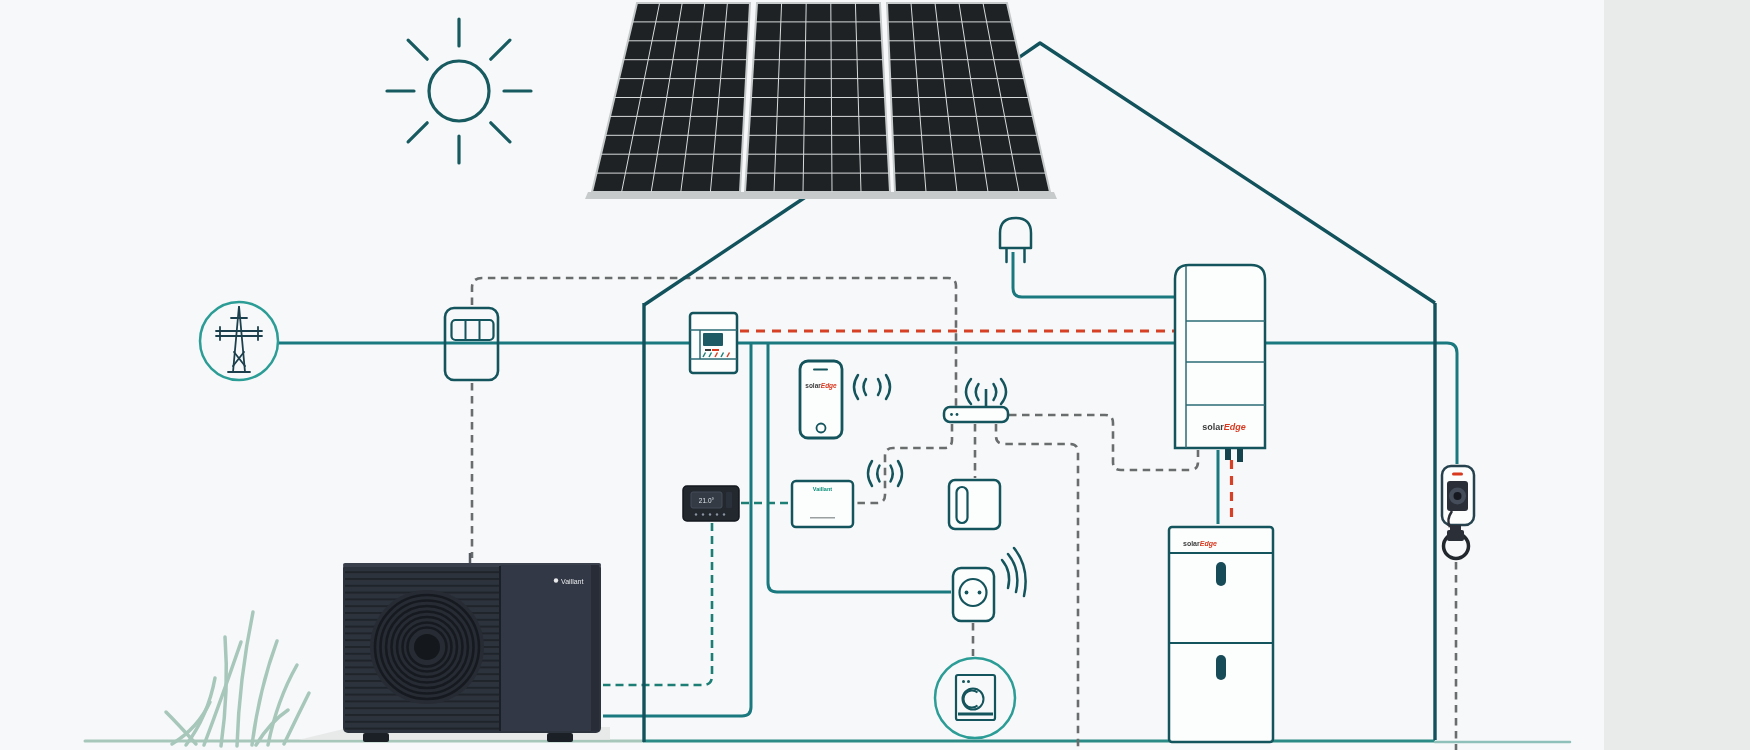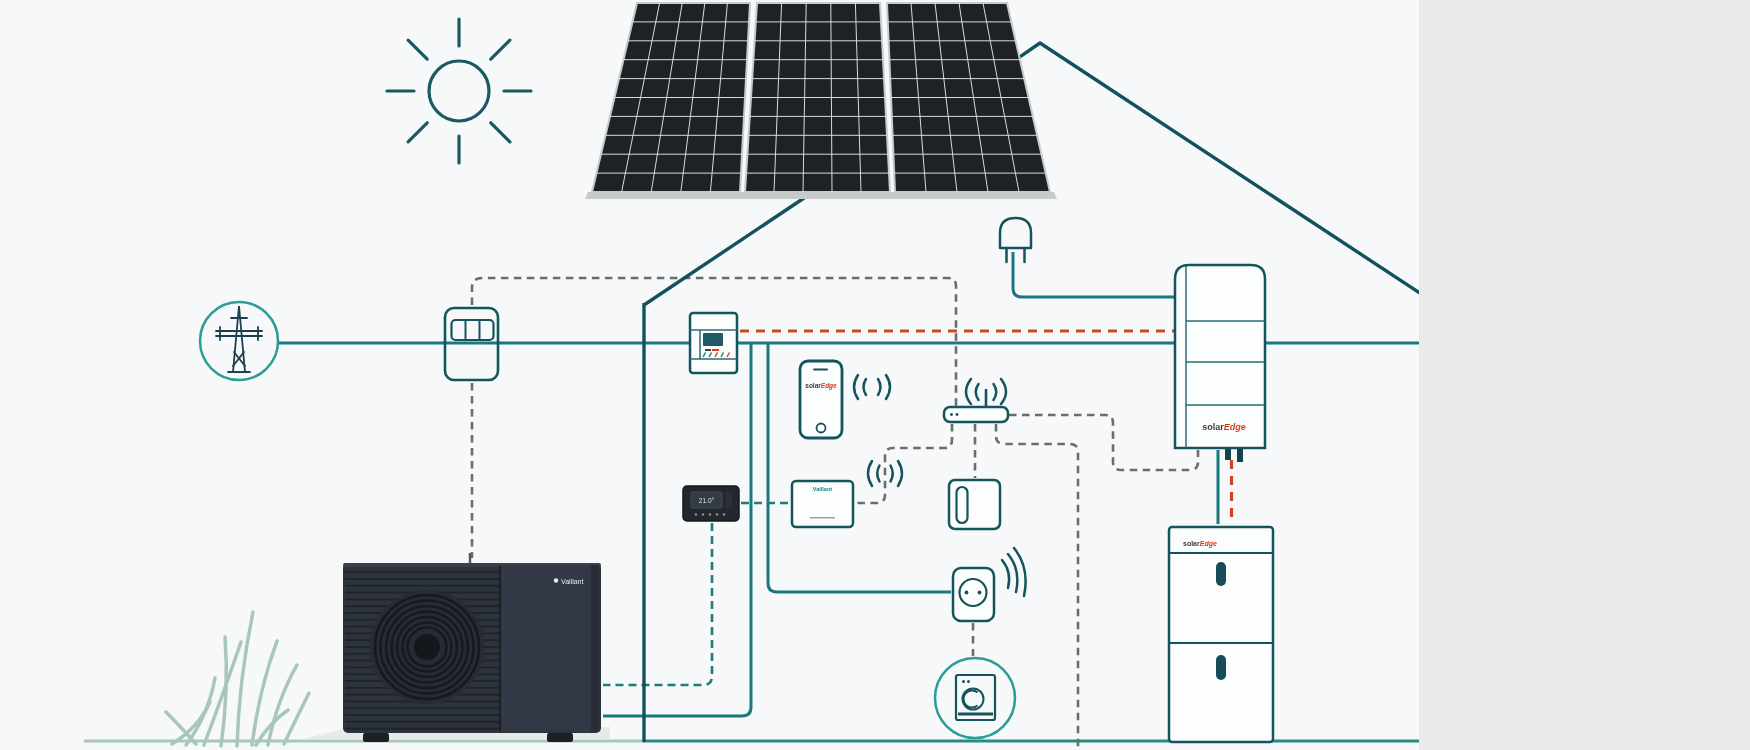--- a/index.html
+++ b/index.html
@@ -1,16 +1,16 @@
 <!DOCTYPE html>
 <html><head>
 <meta charset="utf-8">
 <style>
   html,body{margin:0;padding:0;background:#e9eaea;}
-  #stage{position:relative;width:1419px;height:750px;background:var(--bg,#f7f8f9);overflow:hidden;
+  #stage{position:relative;width:1604px;height:750px;background:var(--bg,#f7f8f9);overflow:hidden;
          font-family:"Liberation Sans",sans-serif;}
   svg{position:absolute;left:0;top:0;}
   .st-power{stroke:var(--power);stroke-width:3;fill:none;}
   .st-data{stroke:var(--data);stroke-width:2.6;fill:none;stroke-dasharray:7.5 5.5;}
   .st-dc{stroke:var(--dc);stroke-width:3.2;fill:none;stroke-dasharray:9 7;}
   .st-ebus{stroke:var(--ebus);stroke-width:2.6;fill:none;stroke-dasharray:8 5;}
   .st-house{stroke:var(--house);stroke-width:3.4;fill:none;stroke-linejoin:round;}
   .st-icon{stroke:var(--icon);stroke-width:2.5;fill:none;stroke-linecap:round;stroke-linejoin:round;}
   .box{fill:#fcfdfd;stroke:var(--icon);stroke-width:2.5;}
   .accent{stroke:var(--accent);stroke-width:2.5;fill:none;}

